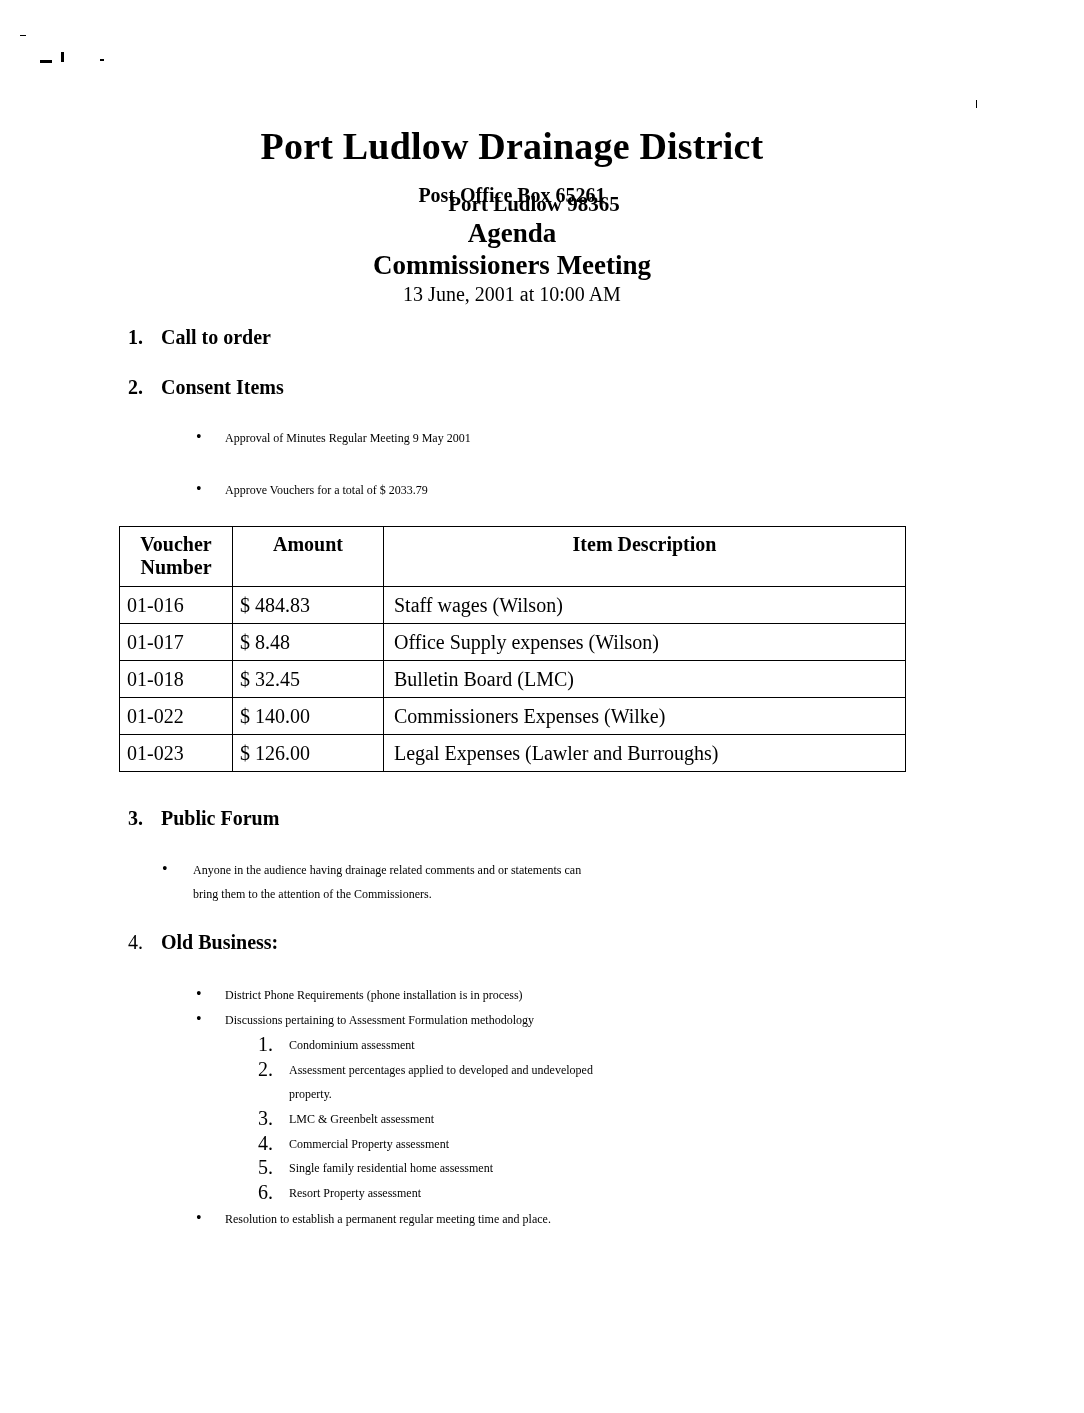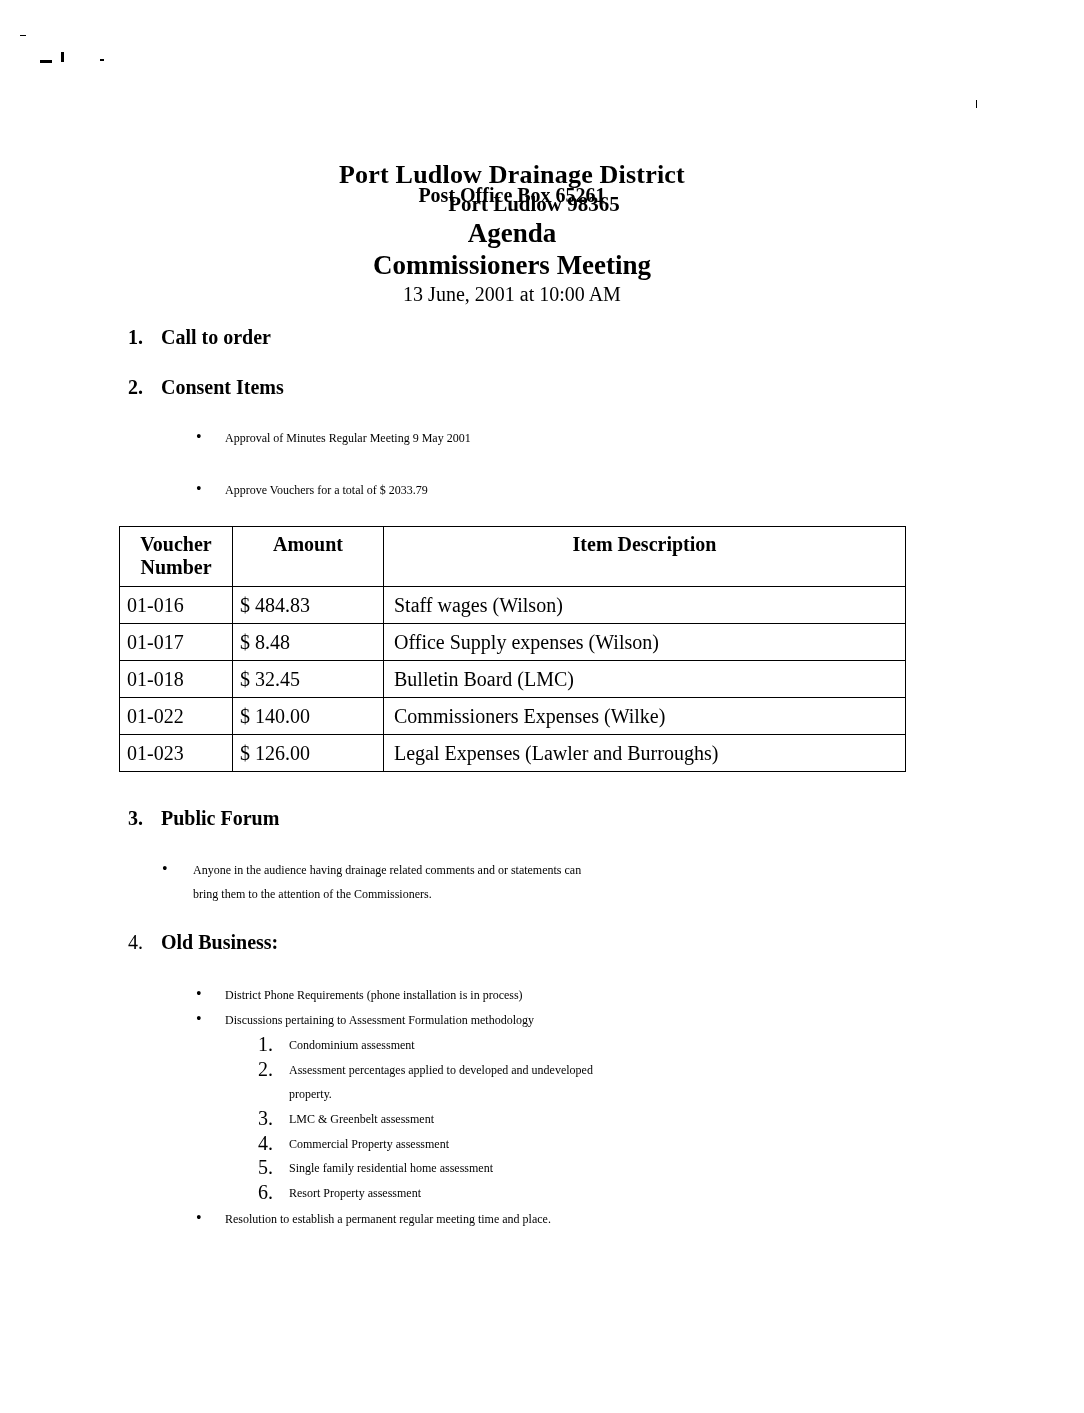--- a/index.html
+++ b/index.html
@@ -2,21 +2,21 @@
 <html><head>
 <meta charset="utf-8">
 <style>
   html, body { margin: 0; padding: 0; background: #ffffff; }
   body {
     width: 1084px; height: 1413px; position: relative; overflow: hidden;
     font-family: "Liberation Serif", "DejaVu Serif", serif; color: #000;
   }
   .abs { position: absolute; }
   .center { left: 0; width: 1024px; text-align: center; }
-  .title { top: 124px; font-size: 26px; font-weight: bold; letter-spacing: 0.2px; margin-top: 36px; }
+  .title { top: 124px; font-size: 38px; font-weight: bold; letter-spacing: 0.2px; }
   .addr1 { top: 168px; font-size: 20px; font-weight: bold; margin-top: 16px; }
   .addr2 { top: 192px; font-size: 21px; font-weight: bold; padding-left: 22px; }
   .agenda { top: 218px; font-size: 27px; font-weight: bold; }
   .meeting { top: 250px; font-size: 27px; font-weight: bold; }
   .date { top: 283px; font-size: 20px; }
 
   .sec { left: 128px; font-size: 20px; font-weight: bold; }
   .sec .num { display: inline-block; width: 33px; }
   .sec .num.plain { font-weight: normal; }
   .bullet { font-size: 20px; }

